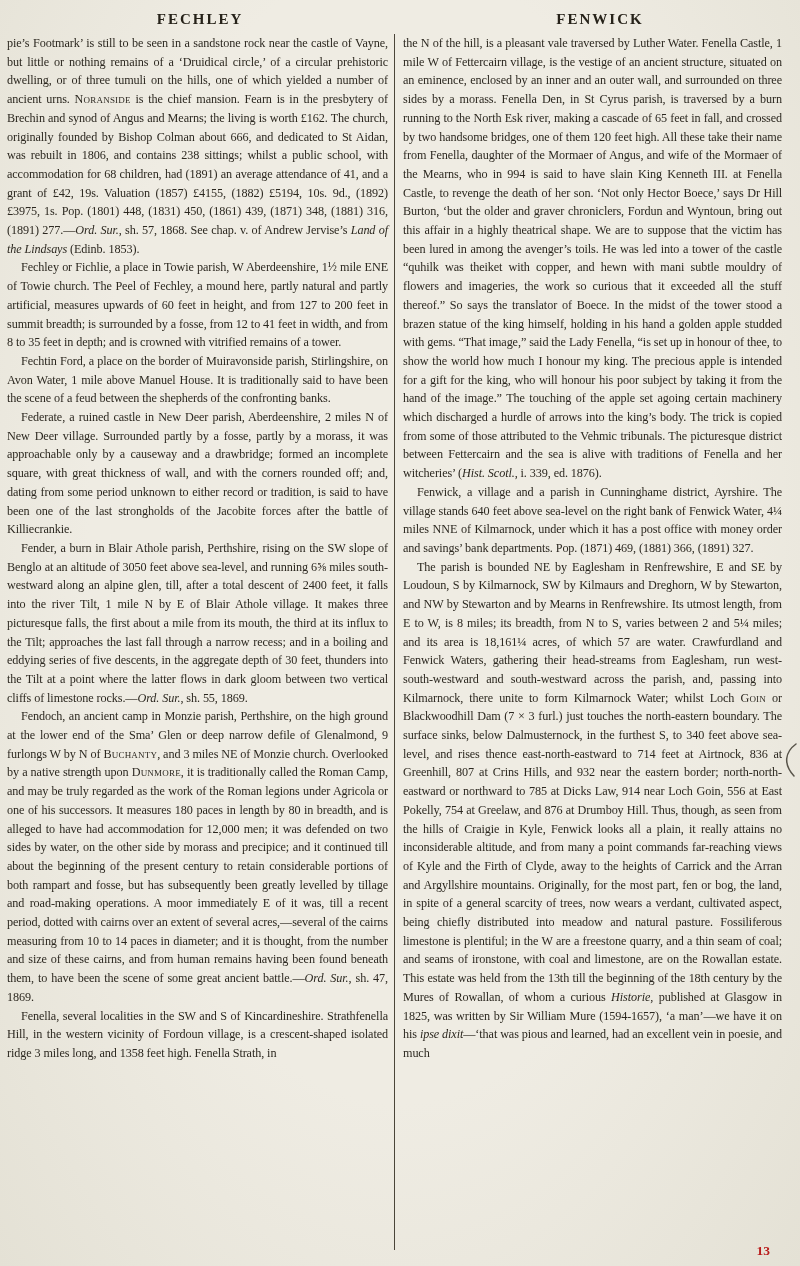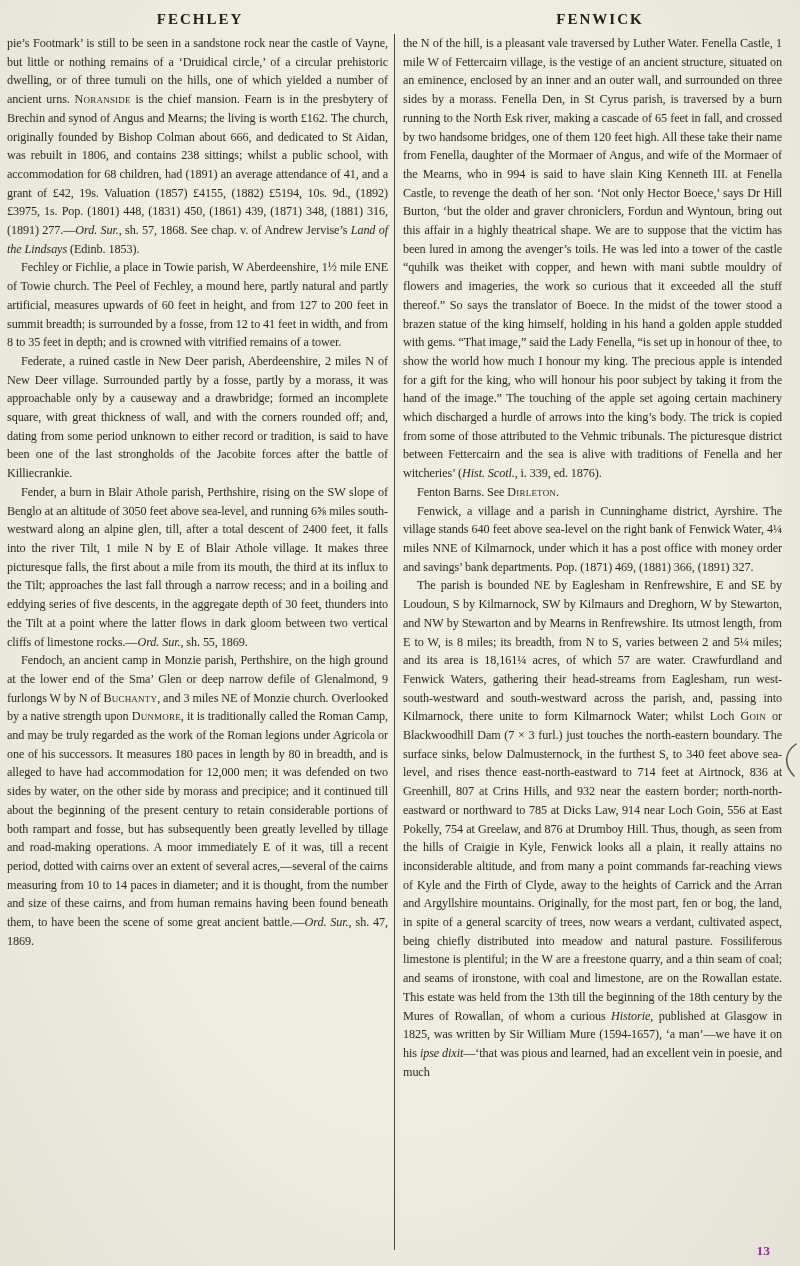--- a/index.html
+++ b/index.html
@@ -52,48 +52,49 @@
   p.para.indent { text-indent: 14px; }
   .b  { font-weight: normal; }
   .i  { font-style: italic; }
   .sc { font-variant: small-caps; letter-spacing: 0.2px; }
   .page-number {
     position: absolute;
     right: 30px;
     bottom: 7px;
     font-weight: bold;
     font-size: 13.5px;
-    color: #a21caf;
+    color: #b91c1c;
   }
   .ink-mark {
     position: absolute;
     right: 1px;
     top: 742px;
   }
 </style>
 </head>
 <body>
 
 <div class="running-heads">
   <div class="head">FECHLEY</div>
   <div class="head">FENWICK</div>
 </div>
 
 <div class="columns">
   <div class="col col-left">
       <p class="para"><span>pie’s Footmark’ is still to be seen in a sandstone rock near the castle of Vayne, but little or nothing remains of a ‘Druidical circle,’ of a circular prehistoric dwelling, or of three tumuli on the hills, one of which yielded a number of ancient urns. </span><span class="sc">Noranside</span><span> is the chief mansion. Fearn is in the presbytery of Brechin and synod of Angus and Mearns; the living is worth £162. The church, originally founded by Bishop Colman about 666, and dedicated to St Aidan, was rebuilt in 1806, and contains 238 sittings; whilst a public school, with accommodation for 68 children, had (1891) an average attendance of 41, and a grant of £42, 19s. Valuation (1857) £4155, (1882) £5194, 10s. 9d., (1892) £3975, 1s. Pop. (1801) 448, (1831) 450, (1861) 439, (1871) 348, (1881) 316, (1891) 277.—</span><span class="i">Ord. Sur.</span><span>, sh. 57, 1868. See chap. v. of Andrew Jervise’s </span><span class="i">Land of the Lindsays</span><span> (Edinb. 1853).</span></p>
       <p class="para indent"><span class="b">Fechley</span><span> or </span><span class="b">Fichlie</span><span>, a place in Towie parish, W Aberdeenshire, 1½ mile ENE of Towie church. The Peel of Fechley, a mound here, partly natural and partly artificial, measures upwards of 60 feet in height, and from 127 to 200 feet in summit breadth; is surrounded by a fosse, from 12 to 41 feet in width, and from 8 to 35 feet in depth; and is crowned with vitrified remains of a tower.</span></p>
+      <p class="para indent"><span class="b">Fechtin Ford</span><span>, a place on the border of Muiravonside parish, Stirlingshire, on Avon Water, 1 mile above Manuel House. It is traditionally said to have been the scene of a feud between the shepherds of the confronting banks.</span></p>
       <p class="para indent"><span class="b">Federate</span><span>, a ruined castle in New Deer parish, Aberdeenshire, 2 miles N of New Deer village. Surrounded partly by a fosse, partly by a morass, it was approachable only by a causeway and a drawbridge; formed an incomplete square, with great thickness of wall, and with the corners rounded off; and, dating from some period unknown to either record or tradition, is said to have been one of the last strongholds of the Jacobite forces after the battle of Killiecrankie.</span></p>
       <p class="para indent"><span class="b">Fender</span><span>, a burn in Blair Athole parish, Perthshire, rising on the SW slope of Benglo at an altitude of 3050 feet above sea-level, and running 6⅝ miles south-westward along an alpine glen, till, after a total descent of 2400 feet, it falls into the river Tilt, 1 mile N by E of Blair Athole village. It makes three picturesque falls, the first about a mile from its mouth, the third at its influx to the Tilt; approaches the last fall through a narrow recess; and in a boiling and eddying series of five descents, in the aggregate depth of 30 feet, thunders into the Tilt at a point where the latter flows in dark gloom between two vertical cliffs of limestone rocks.—</span><span class="i">Ord. Sur.</span><span>, sh. 55, 1869.</span></p>
       <p class="para indent"><span class="b">Fendoch</span><span>, an ancient camp in Monzie parish, Perthshire, on the high ground at the lower end of the Sma’ Glen or deep narrow defile of Glenalmond, 9 furlongs W by N of </span><span class="sc">Buchanty</span><span>, and 3 miles NE of Monzie church. Overlooked by a native strength upon </span><span class="sc">Dunmore</span><span>, it is traditionally called the Roman Camp, and may be truly regarded as the work of the Roman legions under Agricola or one of his successors. It measures 180 paces in length by 80 in breadth, and is alleged to have had accommodation for 12,000 men; it was defended on two sides by water, on the other side by morass and precipice; and it continued till about the beginning of the present century to retain considerable portions of both rampart and fosse, but has subsequently been greatly levelled by tillage and road-making operations. A moor immediately E of it was, till a recent period, dotted with cairns over an extent of several acres,—several of the cairns measuring from 10 to 14 paces in diameter; and it is thought, from the number and size of these cairns, and from human remains having been found beneath them, to have been the scene of some great ancient battle.—</span><span class="i">Ord. Sur.</span><span>, sh. 47, 1869.</span></p>
+      <p class="para indent"><span class="b">Fenella</span><span>, several localities in the SW and S of Kincardineshire. Strathfenella Hill, in the western vicinity of Fordoun village, is a crescent-shaped isolated ridge 3 miles long, and 1358 feet high. Fenella Strath, in</span></p>
     </div>
   <div class="divider"></div>
   <div class="col col-right">
       <p class="para"><span>the N of the hill, is a pleasant vale traversed by </span><span class="b">Luther</span><span> Water. Fenella Castle, 1 mile W of Fettercairn village, is the vestige of an ancient structure, situated on an eminence, enclosed by an inner and an outer wall, and surrounded on three sides by a morass. Fenella Den, in St Cyrus parish, is traversed by a burn running to the North Esk river, making a cascade of 65 feet in fall, and crossed by two handsome bridges, one of them 120 feet high. All these take their name from Fenella, daughter of the Mormaer of Angus, and wife of the Mormaer of the Mearns, who in 994 is said to have slain King Kenneth III. at Fenella Castle, to revenge the death of her son. ‘Not only Hector Boece,’ says Dr Hill Burton, ‘but the older and graver chroniclers, Fordun and Wyntoun, bring out this affair in a highly theatrical shape. We are to suppose that the victim has been lured in among the avenger’s toils. He was led into a tower of the castle “quhilk was theiket with copper, and hewn with mani subtle mouldry of flowers and imageries, the work so curious that it exceeded all the stuff thereof.” So says the translator of Boece. In the midst of the tower stood a brazen statue of the king himself, holding in his hand a golden apple studded with gems. “That image,” said the Lady Fenella, “is set up in honour of thee, to show the world how much I honour my king. The precious apple is intended for a gift for the king, who will honour his poor subject by taking it from the hand of the image.” The touching of the apple set agoing certain machinery which discharged a hurdle of arrows into the king’s body. The trick is copied from some of those attributed to the Vehmic tribunals. The picturesque district between Fettercairn and the sea is alive with traditions of Fenella and her witcheries’ (</span><span class="i">Hist. Scotl.</span><span>, i. 339, ed. 1876).</span></p>
-      <p class="para indent"><span class="b">Fenton Barns.</span><span> See </span><span class="sc">Dirleton</span><span>.</span></p>
       <p class="para indent"><span class="b">Fenwick</span><span>, a village and a parish in Cunninghame district, Ayrshire. The village stands 640 feet above sea-level on the right bank of Fenwick Water, 4¼ miles NNE of Kilmarnock, under which it has a post office with money order and savings’ bank departments. Pop. (1871) 469, (1881) 366, (1891) 327.</span></p>
       <p class="para indent"><span>The parish is bounded NE by Eaglesham in Renfrewshire, E and SE by Loudoun, S by Kilmarnock, SW by Kilmaurs and Dreghorn, W by Stewarton, and NW by Stewarton and by Mearns in Renfrewshire. Its utmost length, from E to W, is 8 miles; its breadth, from N to S, varies between 2 and 5¼ miles; and its area is 18,161¼ acres, of which 57 are water. Crawfurdland and Fenwick Waters, gathering their head-streams from Eaglesham, run west-south-westward and south-westward across the parish, and, passing into Kilmarnock, there unite to form Kilmarnock Water; whilst Loch </span><span class="sc">Goin</span><span> or Blackwoodhill Dam (7 × 3 furl.) just touches the north-eastern boundary. The surface sinks, below Dalmusternock, in the furthest S, to 340 feet above sea-level, and rises thence east-north-eastward to 714 feet at Airtnock, 836 at Greenhill, 807 at Crins Hills, and 932 near the eastern border; north-north-eastward or northward to 785 at Dicks Law, 914 near Loch Goin, 556 at East Pokelly, 754 at Greelaw, and 876 at Drumboy Hill. Thus, though, as seen from the hills of Craigie in Kyle, Fenwick looks all a plain, it really attains no inconsiderable altitude, and from many a point commands far-reaching views of Kyle and the Firth of Clyde, away to the heights of Carrick and the Arran and Argyllshire mountains. Originally, for the most part, fen or bog, the land, in spite of a general scarcity of trees, now wears a verdant, cultivated aspect, being chiefly distributed into meadow and natural pasture. Fossiliferous limestone is plentiful; in the W are a freestone quarry, and a thin seam of coal; and seams of ironstone, with coal and limestone, are on the Rowallan estate. This estate was held from the 13th till the beginning of the 18th century by the Mures of Rowallan, of whom a curious </span><span class="i">Historie</span><span>, published at Glasgow in 1825, was written by Sir William Mure (1594-1657), ‘a man’—we have it on his </span><span class="i">ipse dixit</span><span>—‘that was pious and learned, had an excellent vein in poesie, and much</span></p>
     </div>
 </div>
 
 <div class="page-number">13</div>
 
 <svg class="ink-mark" width="18" height="36" viewBox="0 0 18 36">
   <path d="M15 2 C 4 10, 2 22, 13 34" stroke="#58544a" stroke-width="1.5" fill="none" stroke-linecap="round"></path>
 </svg>

